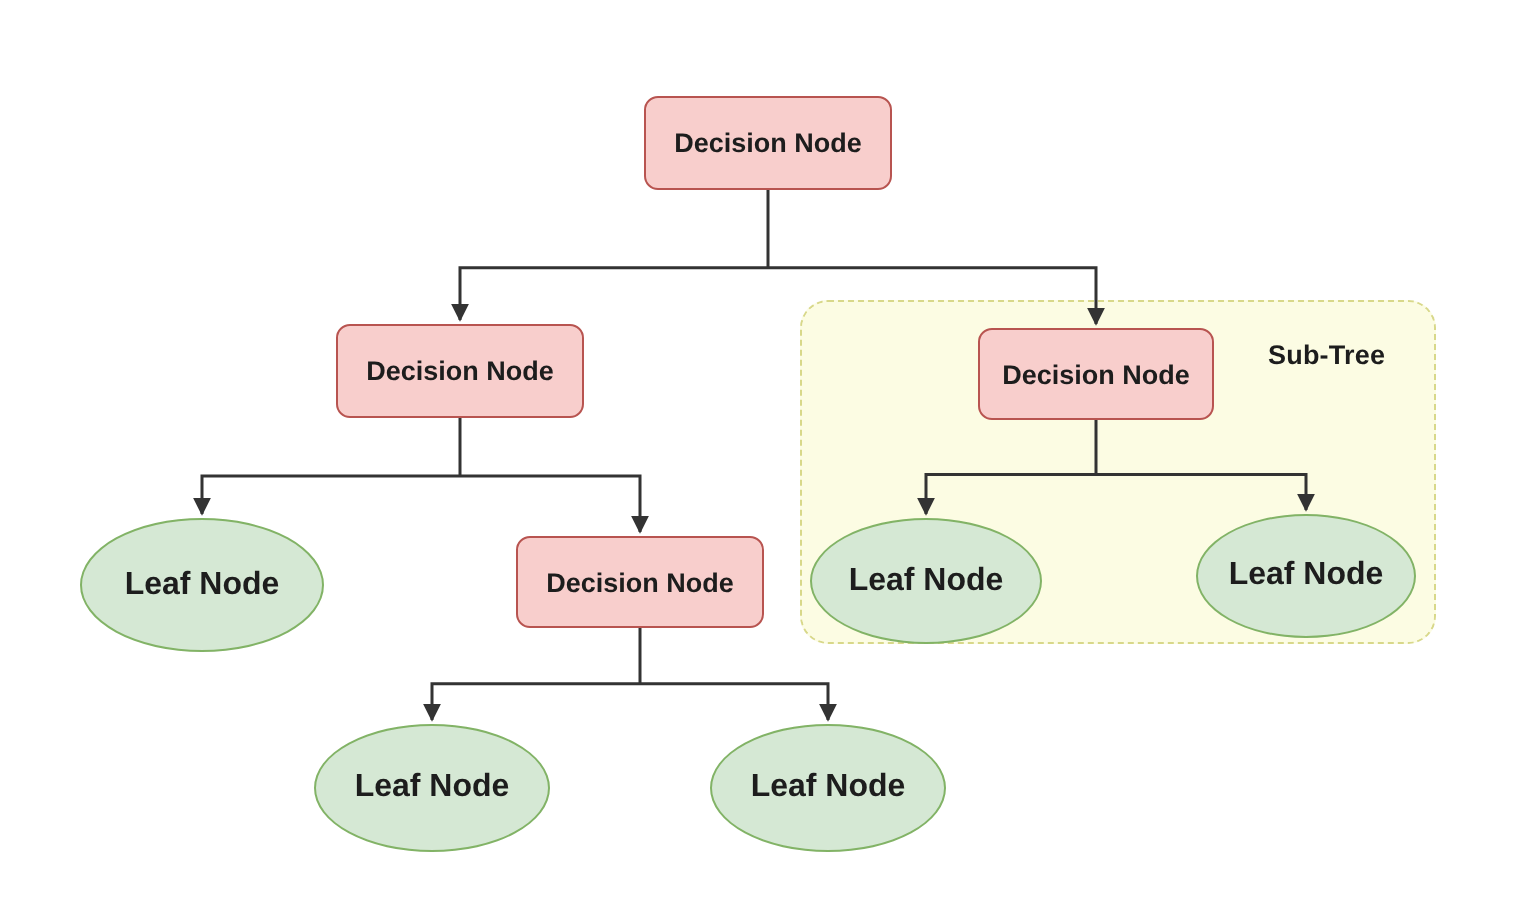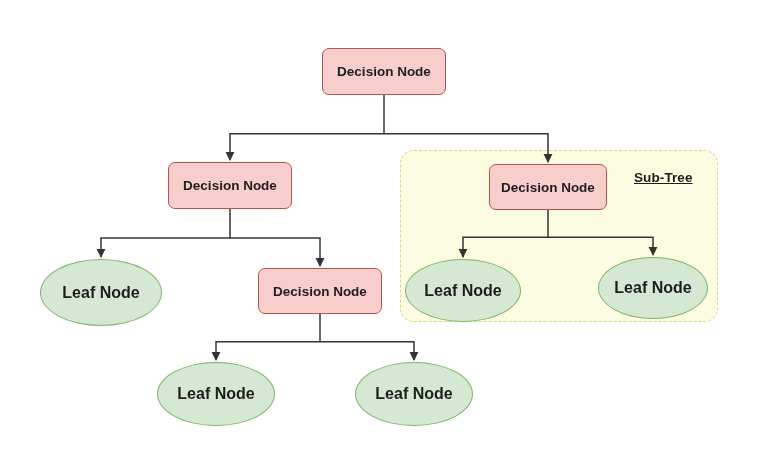--- a/index.html
+++ b/index.html
@@ -61,21 +61,21 @@
     font-size: 16px;
   }
 </style>
 </head>
 <body>
 
 <div id="canvas" style="background: rgb(255, 255, 255);">
 
   <div id="groups-layer">
       <div class="subtree-box" style="left: 400px; top: 150px; width: 318px; height: 172px; background: rgb(252, 252, 227); border-color: rgb(216, 216, 138);"></div>
-      <div class="subtree-label" style="left: 634px; top: 170px; color: rgb(29, 29, 29); text-decoration: underline;">Sub-Tree</div>
+      <div class="subtree-label" style="left: 634px; top: 170px; color: rgb(29, 29, 29);">Sub-Tree</div>
     </div>
 
   <svg id="edges" viewBox="0 0 757 460" xmlns="http://www.w3.org/2000/svg">
     <defs>
       <marker id="arrow" markerWidth="8" markerHeight="8" refX="5.4" refY="3" orient="auto" markerUnits="strokeWidth">
         <path d="M0,0 L6,3 L0,6 z" fill="#333333"></path>
       </marker>
     </defs>
     <g id="edge-paths">
         <path d="M384,95 L384,133.86" fill="none" stroke="#333333" stroke-width="1.5"></path>

